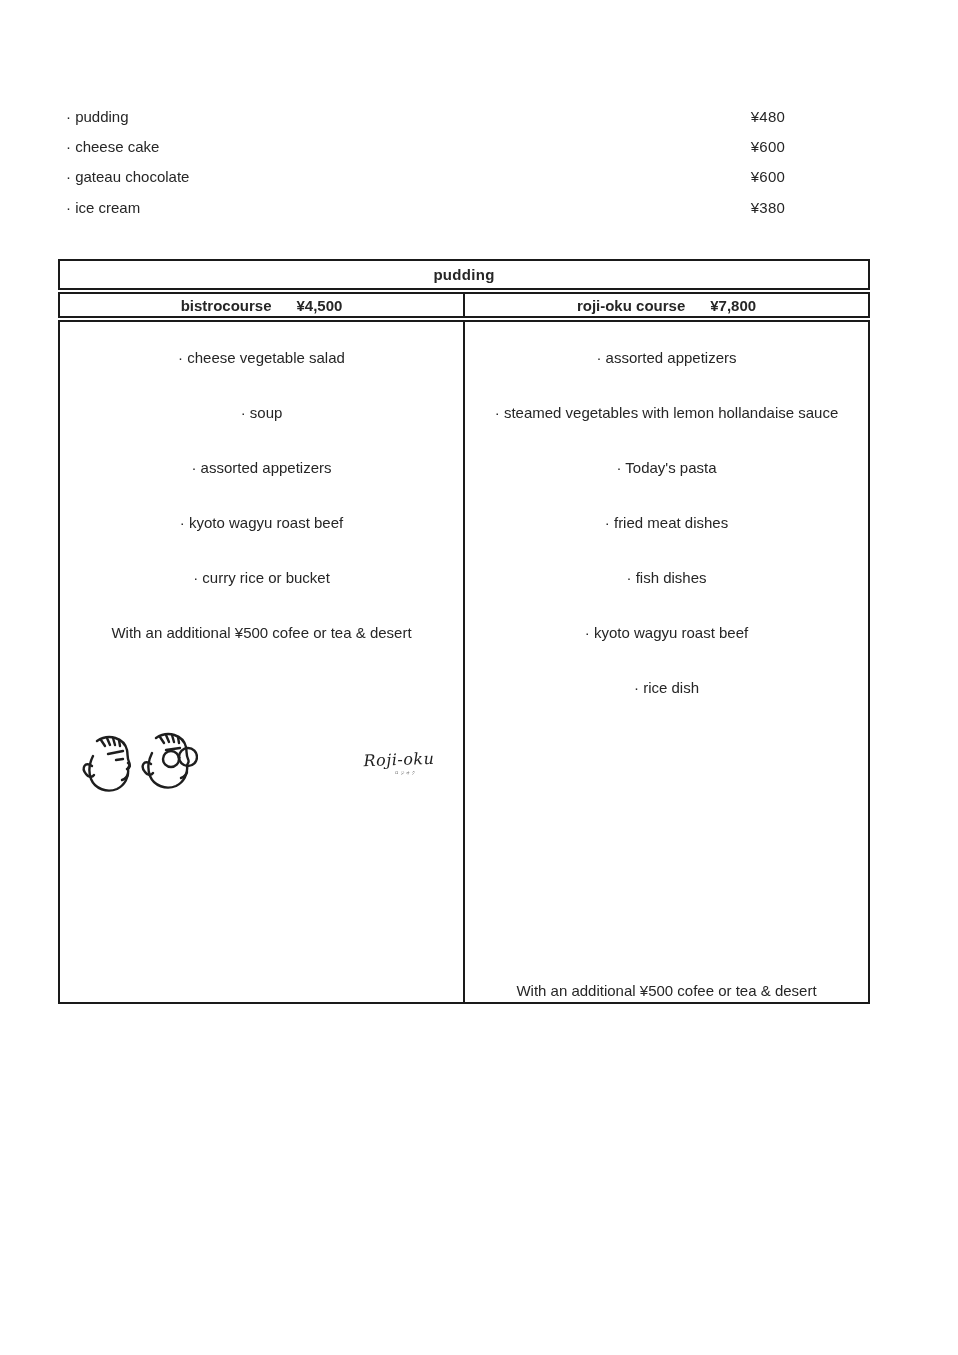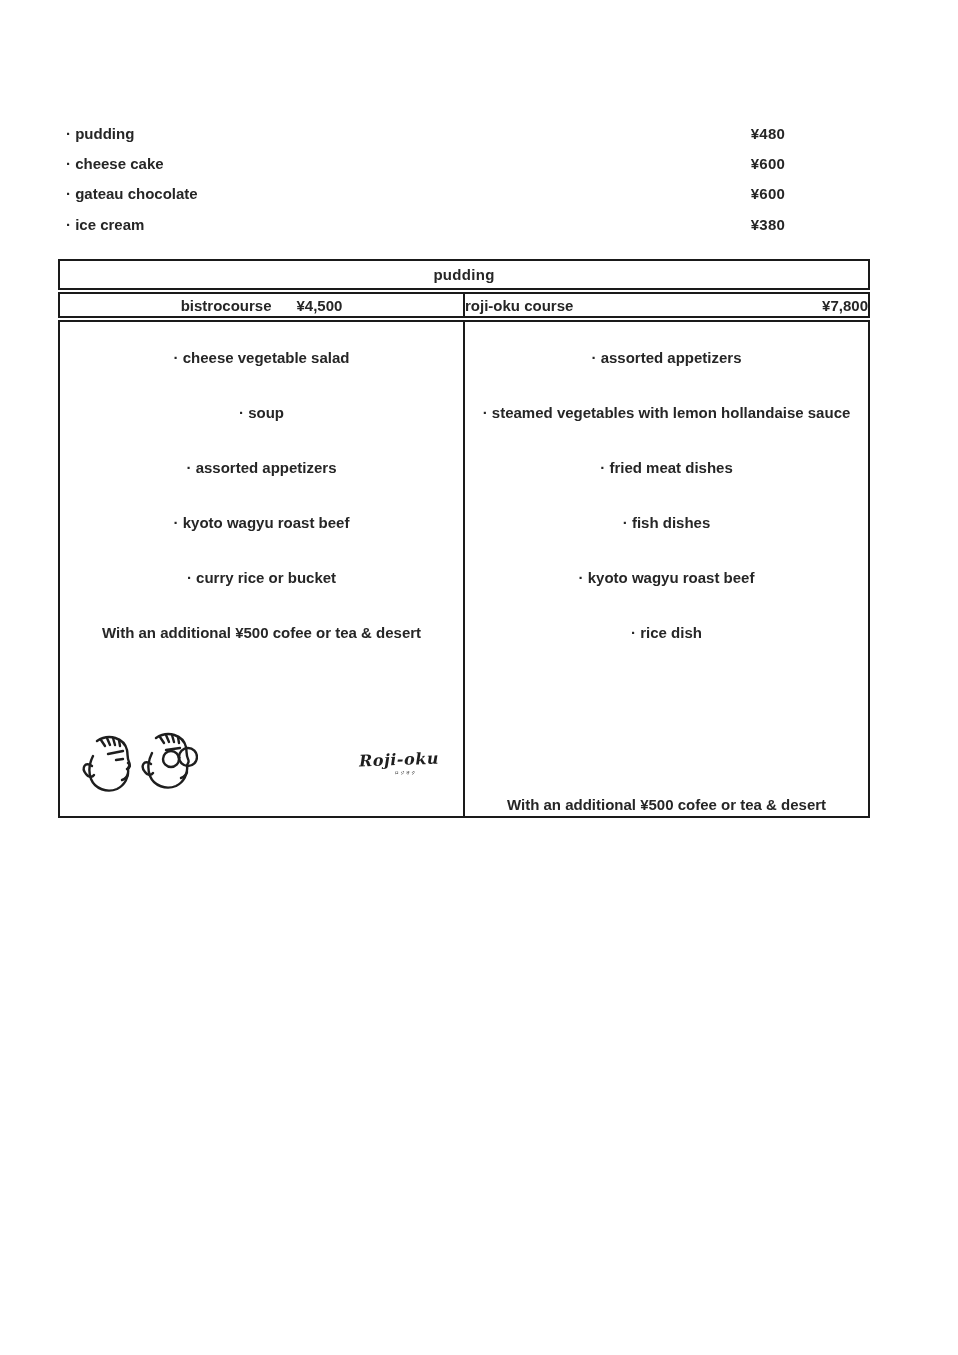--- a/index.html
+++ b/index.html
@@ -11,23 +11,22 @@
     background: #ffffff;
     font-family: "Liberation Sans", "DejaVu Sans", sans-serif;
     color: #262626;
     overflow: hidden;
   }
 
   
   .dessert-list {
     position: absolute;
     left: 66px;
-    top: 118px;
+    top: 101px;
     width: 719px;
-    font-weight: bold;
   }
   .dessert-row {
     height: 30.3px;
     display: flex;
     justify-content: space-between;
     align-items: center;
     font-size: 15px;
   }
   .dessert-row .price { letter-spacing: 0.2px; }
 
@@ -58,28 +57,27 @@
   }
   .t-head {
     flex: 1 1 0;
     display: flex;
     align-items: center;
     justify-content: center;
     gap: 25px;
     font-weight: bold;
     font-size: 15px;
   }
-  .t-head + .t-head { border-left: 2px solid #1a1a1a; justify-content: space-between; }
+  .t-head + .t-head { border-left: 2px solid #1a1a1a; }
   .t-body {
     box-sizing: border-box;
     margin-top: 2px;
-    height: 498px;
+    height: 684px;
     border: 2px solid #1a1a1a;
     display: flex;
-    font-weight: bold;
   }
   .t-cell {
     flex: 1 1 0;
     box-sizing: border-box;
     position: relative;
     display: flex;
     flex-direction: column;
     padding-top: 8px;
   }
   .t-cell + .t-cell { border-left: 2px solid #1a1a1a; }
@@ -209,20 +207,21 @@
 
         <span class="brand-logo">
           <span class="logo-text">Roji-oku</span>
           <span class="logo-subtext">ロジオク</span>
         </span>
       </div>
 
       <div class="t-cell">
         <div class="course-item">· assorted appetizers</div>
         <div class="course-item">· steamed vegetables with lemon hollandaise sauce</div>
+        <div class="course-item">· Today's pasta</div>
         <div class="course-item">· fried meat dishes</div>
         <div class="course-item">· fish dishes</div>
         <div class="course-item">· kyoto wagyu roast beef</div>
         <div class="course-item">· rice dish</div>
         <div class="note-bottom">With an additional ¥500 cofee or tea &amp; desert</div>
       </div>
 
     </div>
   </div>
 

